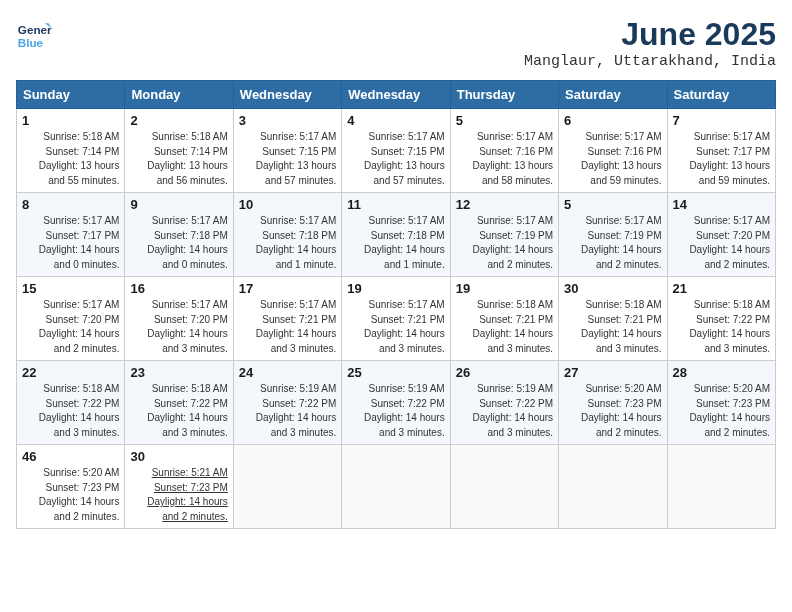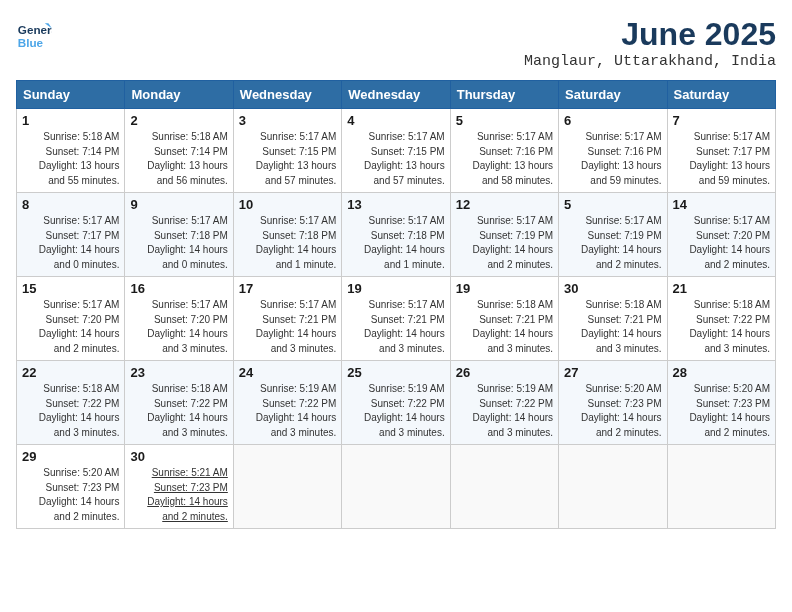--- a/index.html
+++ b/index.html
@@ -179,21 +179,21 @@
 and 0 minutes.</div>
         </td>
         <td>
           <span class="day-num">10</span>
           <div class="day-info" style="white-space: pre-line;">Sunrise: 5:17 AM
 Sunset: 7:18 PM
 Daylight: 14 hours
 and 1 minute.</div>
         </td>
         <td>
-          <span class="day-num">13</span>
+          <span class="day-num">11</span>
           <div class="day-info" style="white-space: pre-line;">Sunrise: 5:17 AM
 Sunset: 7:18 PM
 Daylight: 14 hours
 and 1 minute.</div>
         </td>
         <td>
           <span class="day-num">12</span>
           <div class="day-info" style="white-space: pre-line;">Sunrise: 5:17 AM
 Sunset: 7:19 PM
 Daylight: 14 hours
@@ -311,21 +311,21 @@
         <td>
           <span class="day-num">28</span>
           <div class="day-info" style="white-space: pre-line;">Sunrise: 5:20 AM
 Sunset: 7:23 PM
 Daylight: 14 hours
 and 2 minutes.</div>
         </td>
       </tr>
       <tr>
         <td>
-          <span class="day-num">29</span>
+          <span class="day-num">46</span>
           <div class="day-info" style="white-space: pre-line;">Sunrise: 5:20 AM
 Sunset: 7:23 PM
 Daylight: 14 hours
 and 2 minutes.</div>
         </td>
         <td>
           <span class="day-num">30</span>
           <div class="day-info" style="white-space: pre-line; text-decoration: underline;">Sunrise: 5:21 AM
 Sunset: 7:23 PM
 Daylight: 14 hours

